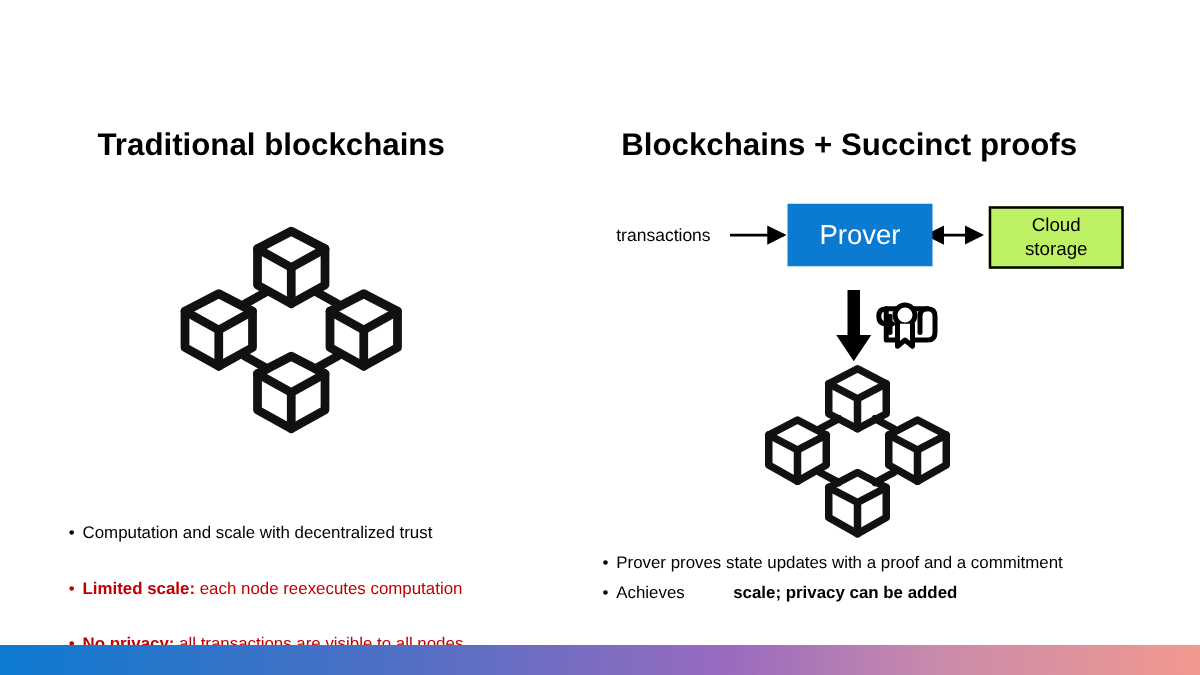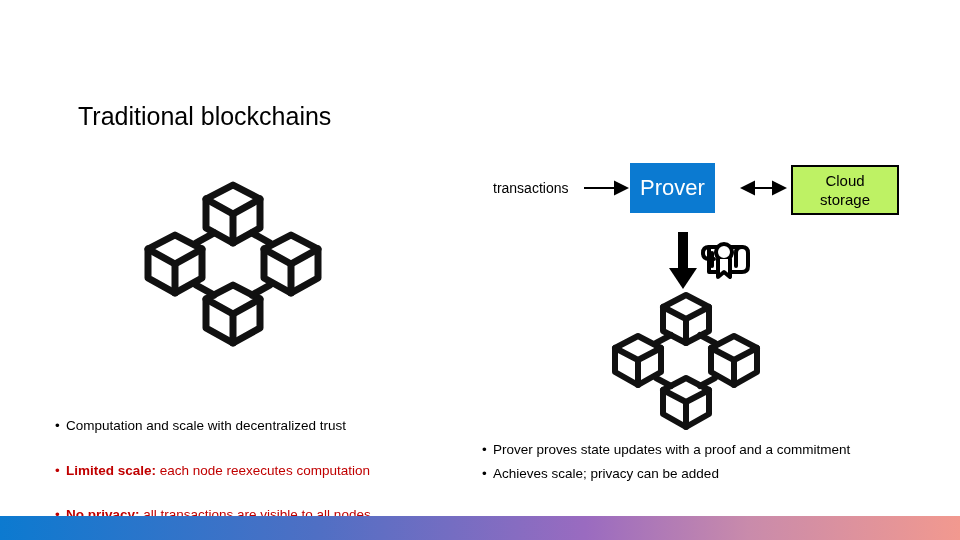--- a/index.html
+++ b/index.html
@@ -28,21 +28,21 @@
     font-weight: 700;
     color: #000000;
     letter-spacing: -0.2px;
     white-space: nowrap;
   }
 
   
   .col-heading {
     position: absolute;
     font-size: 25px;
-    font-weight: 400;
+    font-weight: 700;
     color: #000000;
     white-space: nowrap;
   }
   #heading-left  { left: 78px;  top: 102px; }
   #heading-right { left: 497px; top: 102px; }
 
   
   .bullets {
     position: absolute;
     font-size: 13.5px;
@@ -57,28 +57,28 @@
     white-space: nowrap;
     margin-bottom: 3.5px;
   }
   .bullet-dot {
     display: inline-block;
     width: 11px;
   }
   .bullet-text { display: inline; }
   .bullet-row.red, .bullet-row.red .bullet-dot { color: #c00000; margin-top: 12px; }
   .lead { font-weight: 700; }
-  .strong { font-weight: 400; }
+  .strong { font-weight: 700; margin-left: 35px; }
 
   
   #prover-box {
     position: absolute;
     left: 630px;
     top: 163px;
-    width: 85px;
+    width: 116px;
     height: 50px;
     background: #0b7ad1;
     display: flex;
     align-items: center;
     justify-content: center;
   }
   #prover-label {
     color: #ffffff;
     font-size: 22px;
     font-weight: 400;
@@ -137,20 +137,21 @@
     background: linear-gradient(to right, #0c7ad0 0%, #4f6fc4 33%, #9a6bc0 61%, #c98bab 78%, #f2998f 100%);
   }
 </style>
 </head>
 <body>
 
 <div id="slide">
 
 
   <div class="col-heading" id="heading-left">Traditional blockchains</div>
+  <div class="col-heading" id="heading-right">Blockchains + Succinct proofs</div>
 
   <svg class="svg-layer" viewBox="0 0 960 540" xmlns="http://www.w3.org/2000/svg">
     <g stroke="#111111" fill="none" stroke-width="7" stroke-linecap="round" stroke-linejoin="round">
 
       <line x1="196" y1="243" x2="214" y2="233"></line>
       <line x1="252" y1="233" x2="270" y2="243"></line>
       <line x1="196" y1="285" x2="214" y2="295"></line>
       <line x1="252" y1="295" x2="270" y2="285"></line>
 
       <g>

